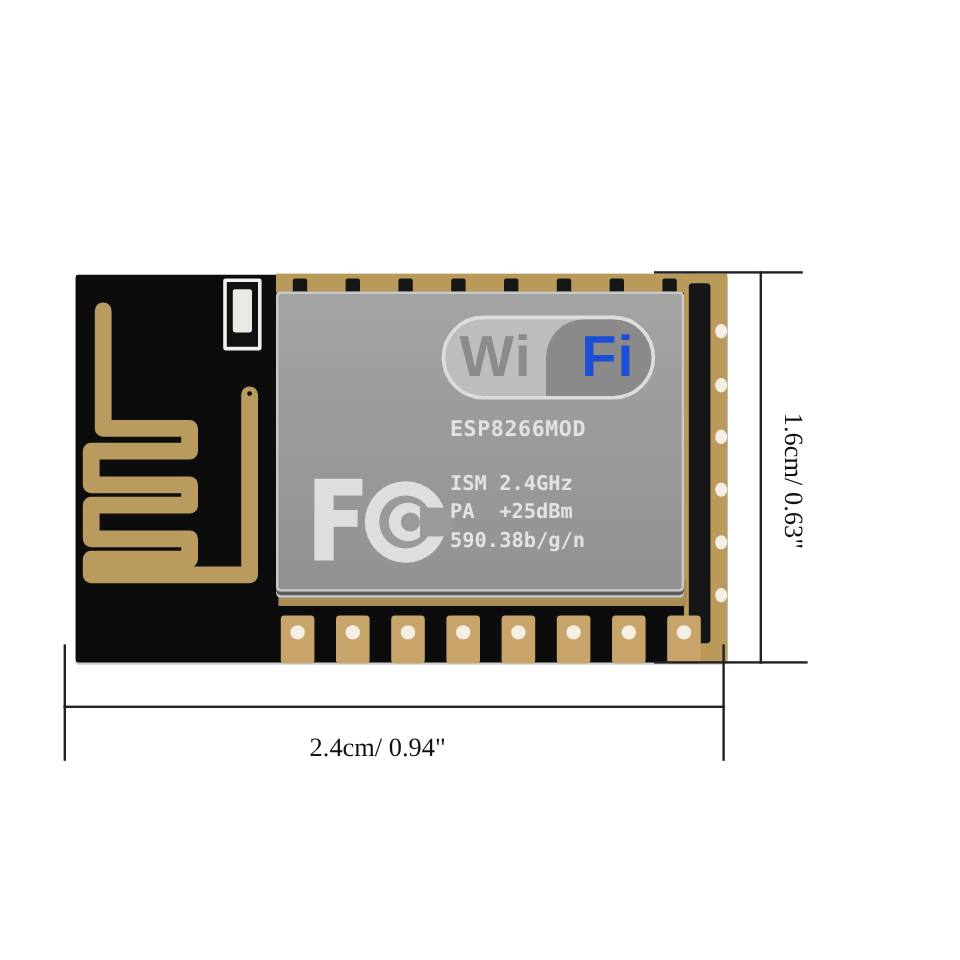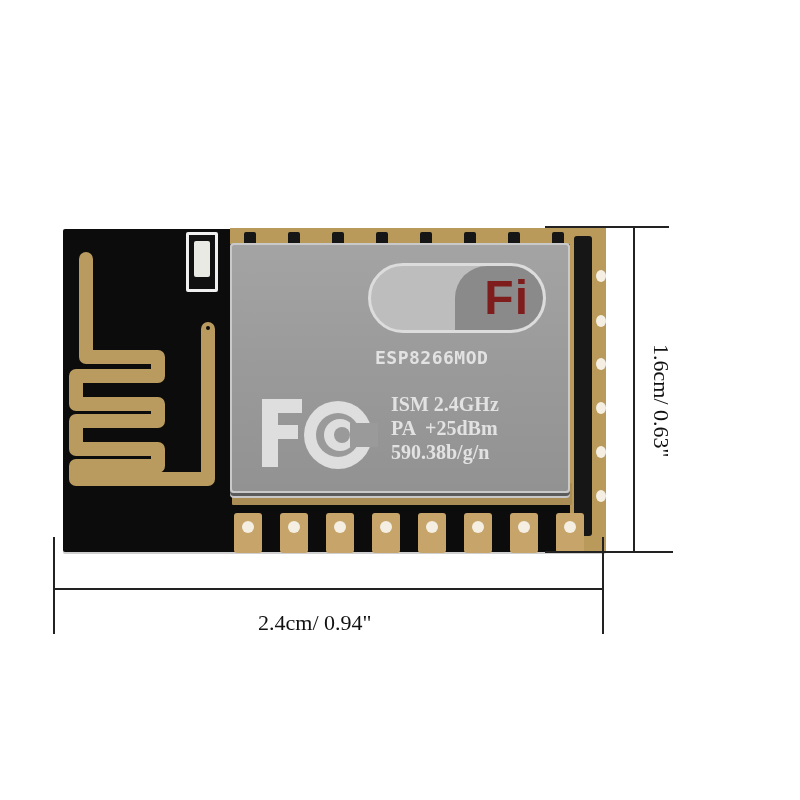--- a/index.html
+++ b/index.html
@@ -7,24 +7,24 @@
   .abs{position:absolute;}
   .board{left:63px;top:229px;width:543px;height:323px;background:#0c0c0d;border-radius:2px;
          box-shadow:0 2px 0 #cfcfcf;}
   .pcb-edge{background:#b99a5a;}
   .shield{left:230px;top:243px;width:340px;height:250px;border-radius:4px;
     background:linear-gradient(180deg,#a4a4a4 0%,#9a9a9a 50%,#929292 100%);
     box-shadow: inset 0 0 0 2px #c9c9c9, 0 3px 0 #5b5b5b, 0 5px 0 #c8c8c8;}
   .wifi-pill{left:138px;top:20px;width:178px;height:70px;border-radius:35px;border:3px solid #dcdcdc;background:#bdbdbd;overflow:hidden;box-sizing:border-box;}
   .wifi-dark{right:0;top:0;width:88px;height:100%;background:#8a8a8a;border-radius:32px 32px 32px 0;}
   .wi{left:12px;top:4px;font-family:"Liberation Sans",sans-serif;font-weight:bold;font-size:48px;color:#8b8b8b;letter-spacing:1px;}
-  .fi{right:14px;top:4px;font-family:"Liberation Sans",sans-serif;font-weight:bold;font-size:48px;color:#7f1d1d;letter-spacing:1px;}
+  .fi{right:14px;top:4px;font-family:"Liberation Sans",sans-serif;font-weight:bold;font-size:48px;color:#1d4ed8;letter-spacing:1px;}
   .mono{font-family:"DejaVu Sans Mono",monospace;font-weight:bold;color:#e2e2e2;}
   .model{left:145px;top:104px;font-size:18px;letter-spacing:0.5px;}
-  .spec{left:161px;font-size:20px;white-space:pre;font-family:Liberation Serif, serif;}
+  .spec{left:145px;font-size:17px;white-space:pre;}
   .fcc{left:28px;top:150px;width:120px;height:80px;}
   .dim-line{background:#222;}
   .dim-text{font-family:"Liberation Serif",serif;font-size:22px;color:#111;}
   .vtext{transform:rotate(90deg);transform-origin:left top;white-space:nowrap;}
   .pad{background:#c7a56a;border-radius:3px;}
   .pad-hole{background:#f4efe2;border-radius:50%;}
   .gap{background:#161616;}
   .led-frame{left:186px;top:232px;width:32px;height:60px;border:3px solid #f0f0f0;box-sizing:border-box;border-radius:2px;background:#111;}
   .led-body{left:5px;top:6px;width:16px;height:36px;background:#eaeae4;border-radius:2px;}
 </style>
@@ -82,20 +82,21 @@
   <div class="abs pad-hole" style="left:332px;top:38px;width:12px;height:12px"></div>
 </div>
 
 <div class="abs led-frame">
   <div class="abs led-body"></div>
 </div>
 
 <div class="abs shield">
   <div class="abs wifi-pill">
     <div class="abs wifi-dark"></div>
+    <span class="abs wi">Wi</span>
     <span class="abs fi">Fi</span>
   </div>
   <div class="abs mono model">ESP8266MOD</div>
   <svg class="abs fcc" viewBox="0 0 120 80">
     <path d="M4 6 H44 V20 H20 V32 H40 V46 H20 V74 H4 Z" fill="#dedede"></path>
     <circle cx="80" cy="42" r="34" fill="#dedede"></circle>
     <circle cx="80" cy="42" r="22" fill="#9a9a9a"></circle>
     <circle cx="82" cy="42" r="16" fill="#dedede"></circle>
     <circle cx="84" cy="42" r="8" fill="#9a9a9a"></circle>
     <rect x="92" y="30" width="30" height="24" fill="#9a9a9a"></rect>

